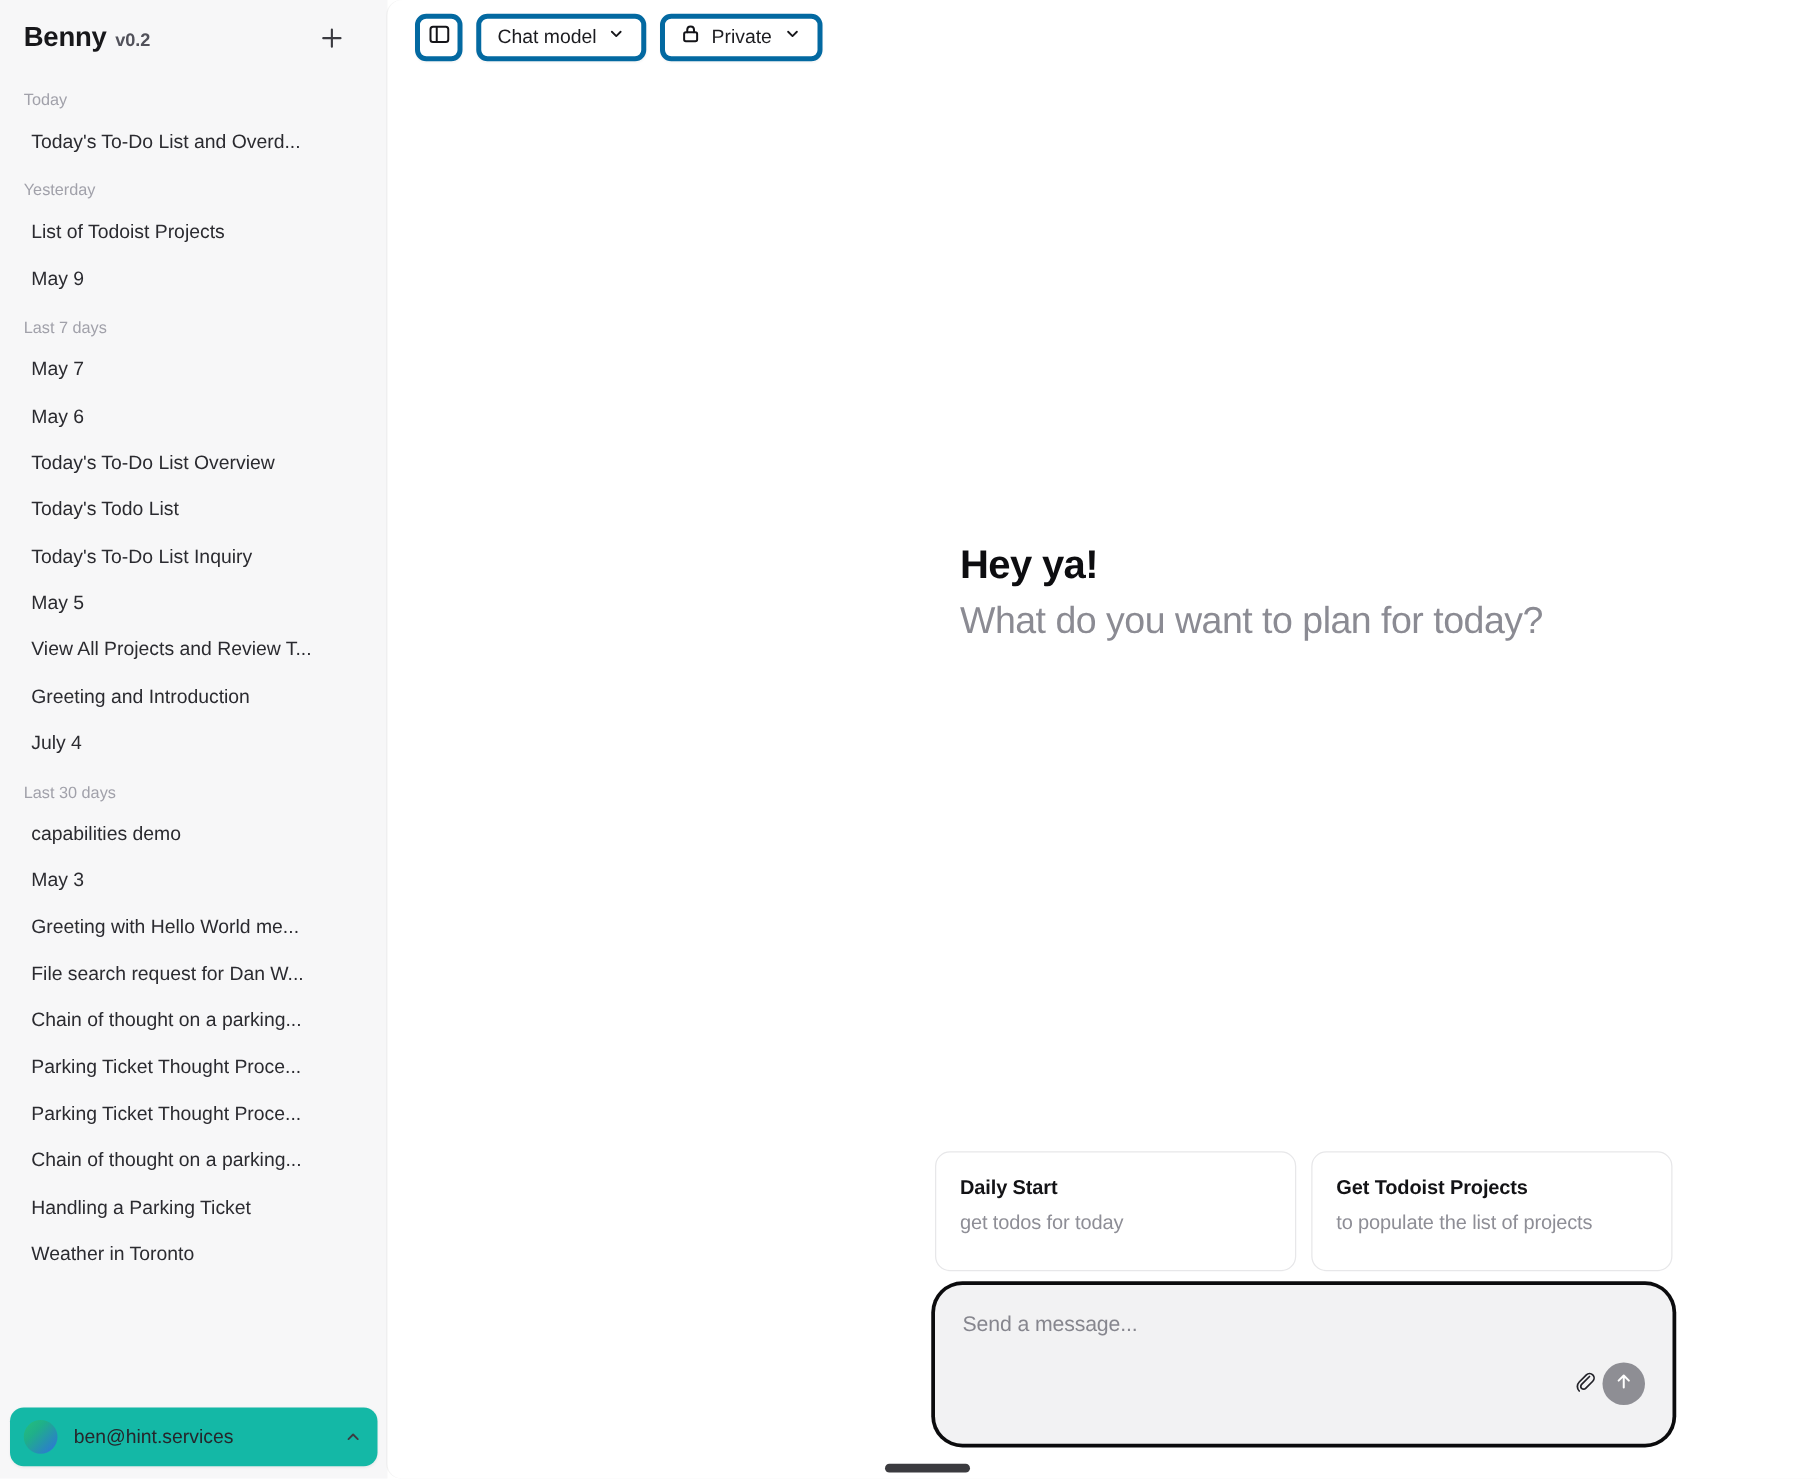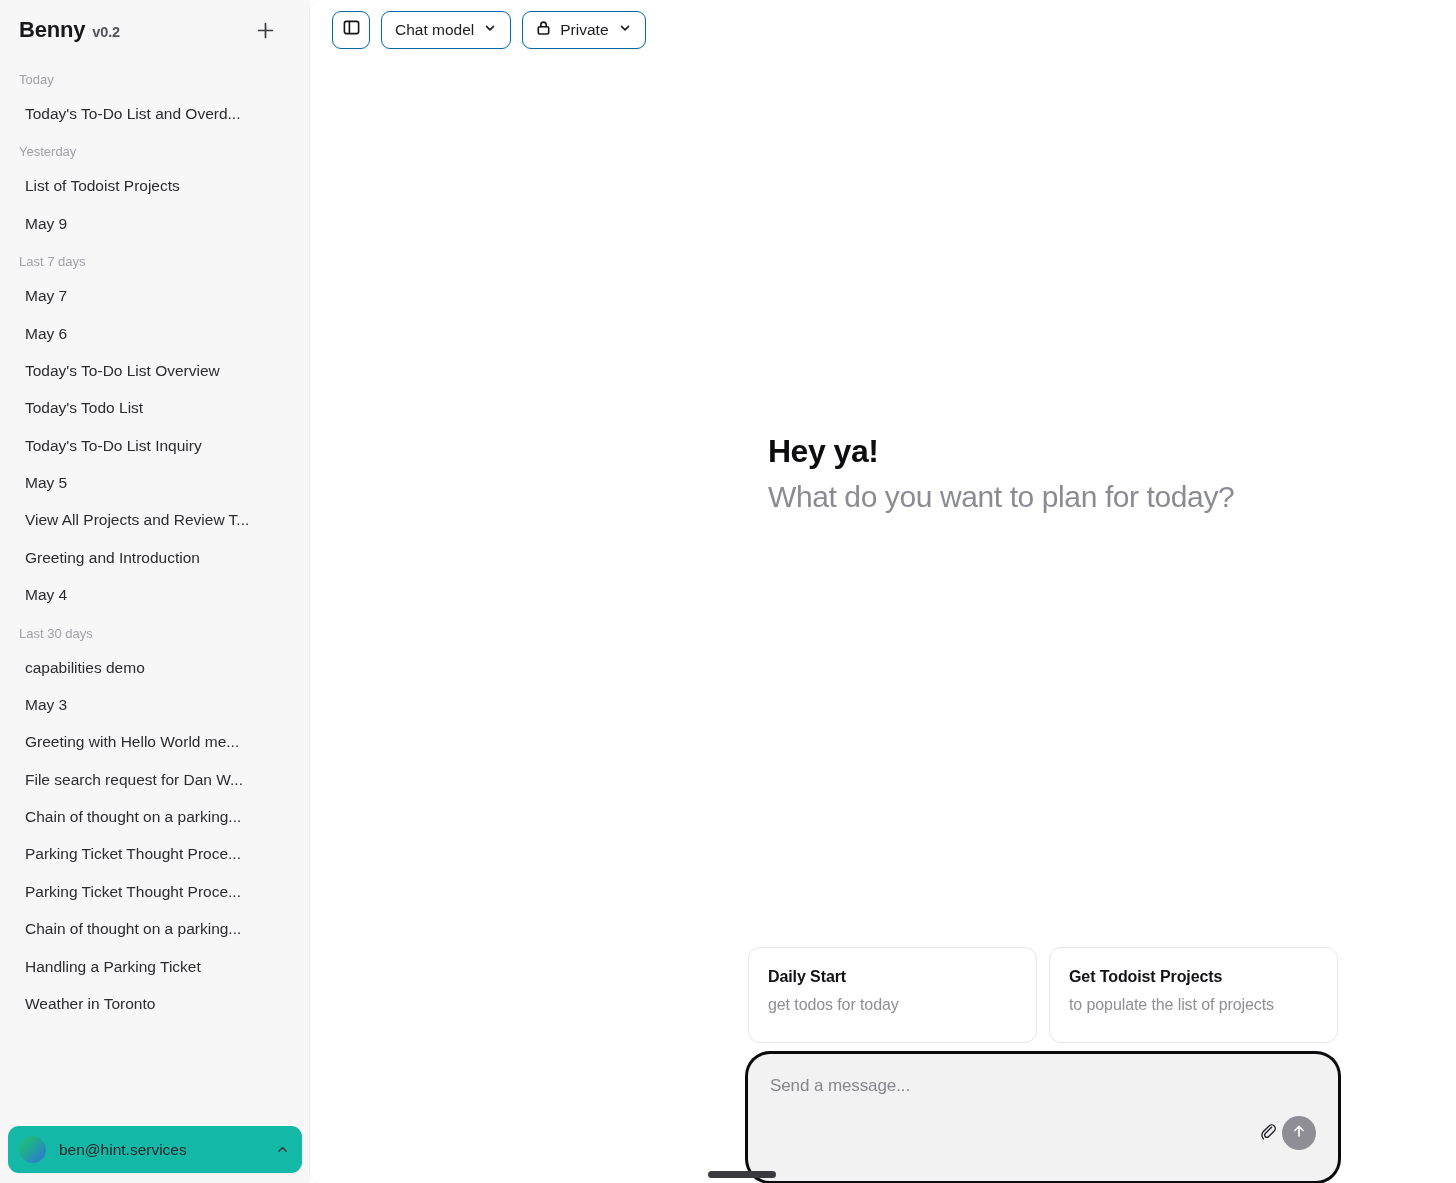--- a/index.html
+++ b/index.html
@@ -127,21 +127,21 @@
     padding: 7px 0 0 22px;
     height: 52px;
     flex: 0 0 52px;
   }
   .tb-btn {
     display: flex;
     align-items: center;
     gap: 9px;
     height: 38px;
     padding: 0 13px;
-    border: 1px solid #0369a1;
+    border: 4px solid #0369a1;
     border-radius: 9px;
     background: #ffffff;
     font-size: 15.5px;
     color: #1c1c20;
     cursor: pointer;
     box-shadow: 0 1px 1.5px rgba(0,0,0,0.035);
     white-space: nowrap;
   }
   .tb-btn.icon-only { width: 38px; padding: 0; justify-content: center; }
 
@@ -172,21 +172,21 @@
     color: #8b8b93;
     letter-spacing: -0.4px;
     line-height: 1.35;
     margin-top: 4px;
   }
 
   .composer-zone {
     position: absolute;
     left: 438px;
     right: 118px;
-    bottom: 2px;
+    bottom: 28px;
   }
   .suggestions {
     display: grid;
     grid-template-columns: 1fr 1fr;
     gap: 12px;
     margin-bottom: 11px;
   }
   .sugg-card {
     border: 1px solid #e7e7e9;
     border-radius: 12px;
@@ -292,21 +292,21 @@
       <div class="history-group">
         <div class="group-label">Last 7 days</div>
         <div class="chat-item">May 7</div>
         <div class="chat-item">May 6</div>
         <div class="chat-item">Today's To-Do List Overview</div>
         <div class="chat-item">Today's Todo List</div>
         <div class="chat-item">Today's To-Do List Inquiry</div>
         <div class="chat-item">May 5</div>
         <div class="chat-item">View All Projects and Review T...</div>
         <div class="chat-item">Greeting and Introduction</div>
-        <div class="chat-item">May 4</div>
+        <div class="chat-item">July 4</div>
       </div>
 
       <div class="history-group">
         <div class="group-label">Last 30 days</div>
         <div class="chat-item">capabilities demo</div>
         <div class="chat-item">May 3</div>
         <div class="chat-item">Greeting with Hello World me...</div>
         <div class="chat-item">File search request for Dan W...</div>
         <div class="chat-item">Chain of thought on a parking...</div>
         <div class="chat-item">Parking Ticket Thought Proce...</div>

